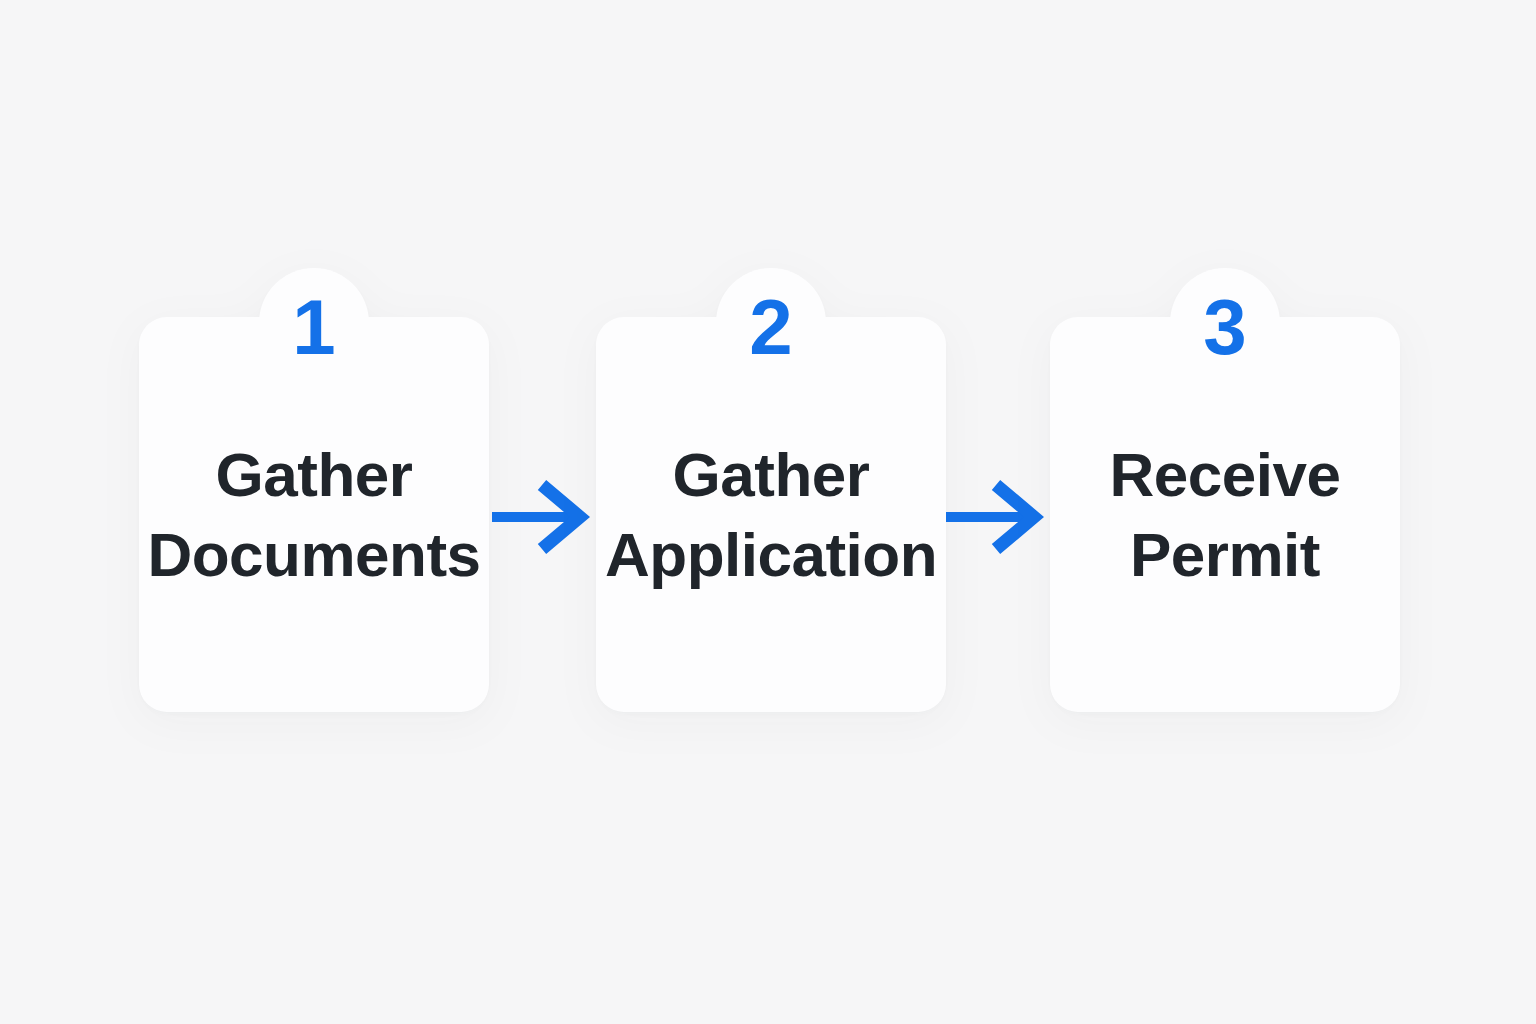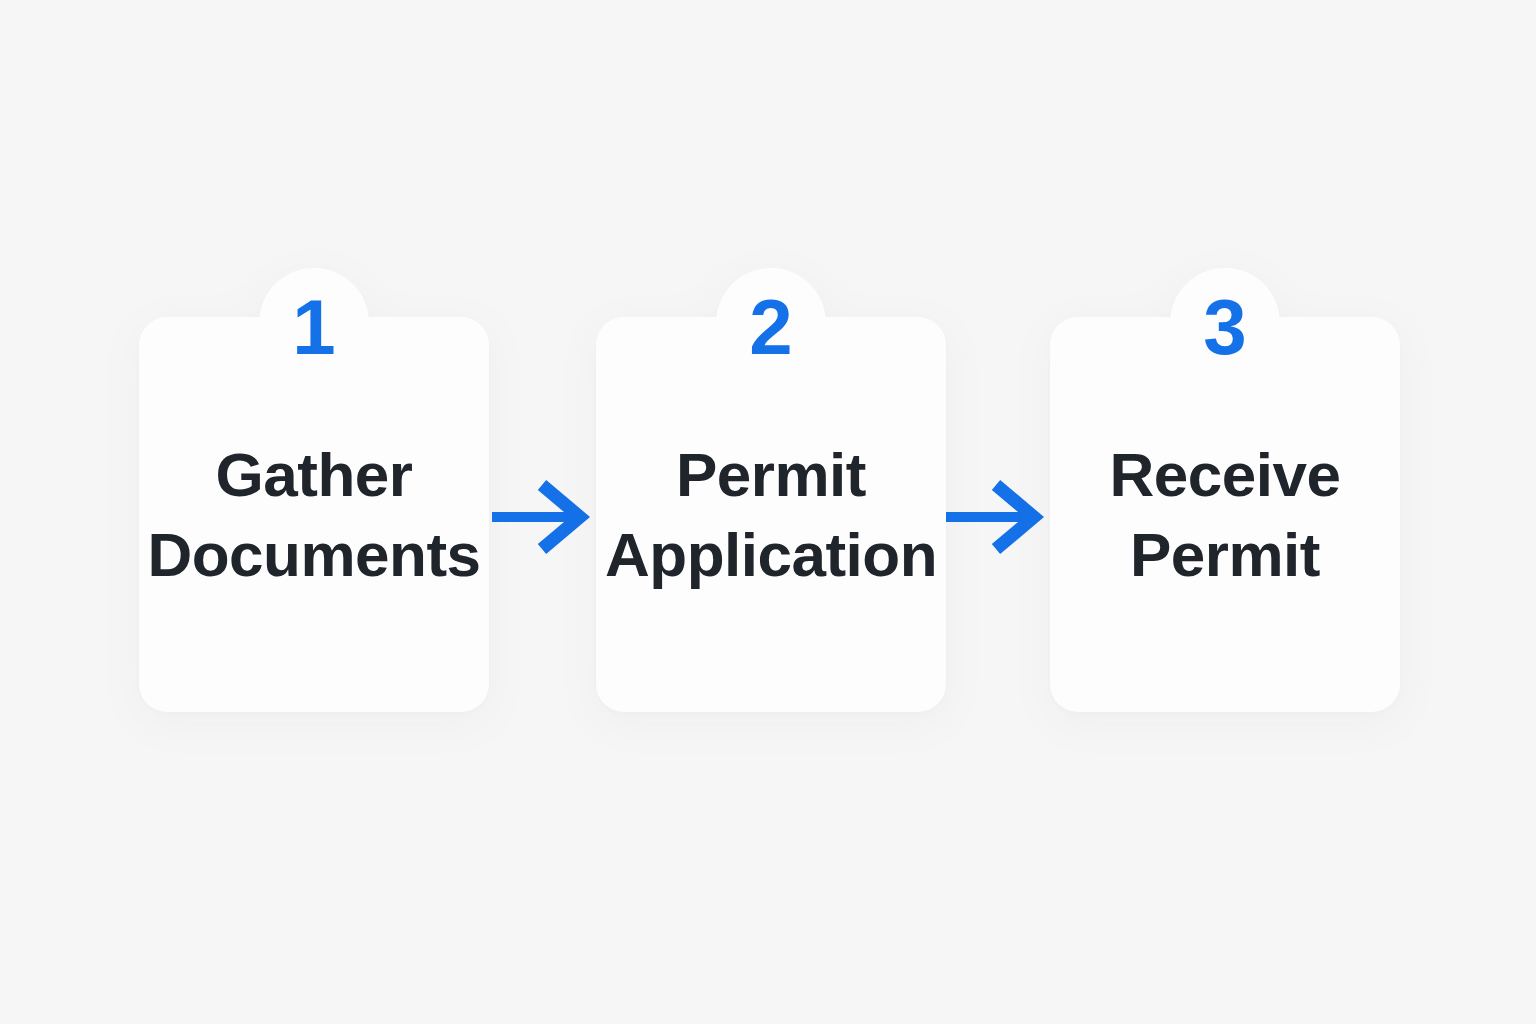--- a/index.html
+++ b/index.html
@@ -109,21 +109,21 @@
     <svg viewBox="0 0 100 76" xmlns="http://www.w3.org/2000/svg" aria-hidden="true">
       <path d="M2 38 H84" stroke="currentColor" stroke-width="10" fill="none"></path>
       <path d="M52 6 L90 38 L52 70" stroke="currentColor" stroke-width="13" fill="none" stroke-linejoin="miter"></path>
     </svg>
   </div>
 
   <section class="step step-2">
     <div class="bump"></div>
     <div class="card-body"></div>
     <div class="step-number">2</div>
-    <div class="step-label">Permit Application</div>
+    <div class="step-label">Gather Application</div>
   </section>
 
   <div class="arrow arrow-2">
     <svg viewBox="0 0 100 76" xmlns="http://www.w3.org/2000/svg" aria-hidden="true">
       <path d="M2 38 H84" stroke="currentColor" stroke-width="10" fill="none"></path>
       <path d="M52 6 L90 38 L52 70" stroke="currentColor" stroke-width="13" fill="none" stroke-linejoin="miter"></path>
     </svg>
   </div>
 
   <section class="step step-3">

